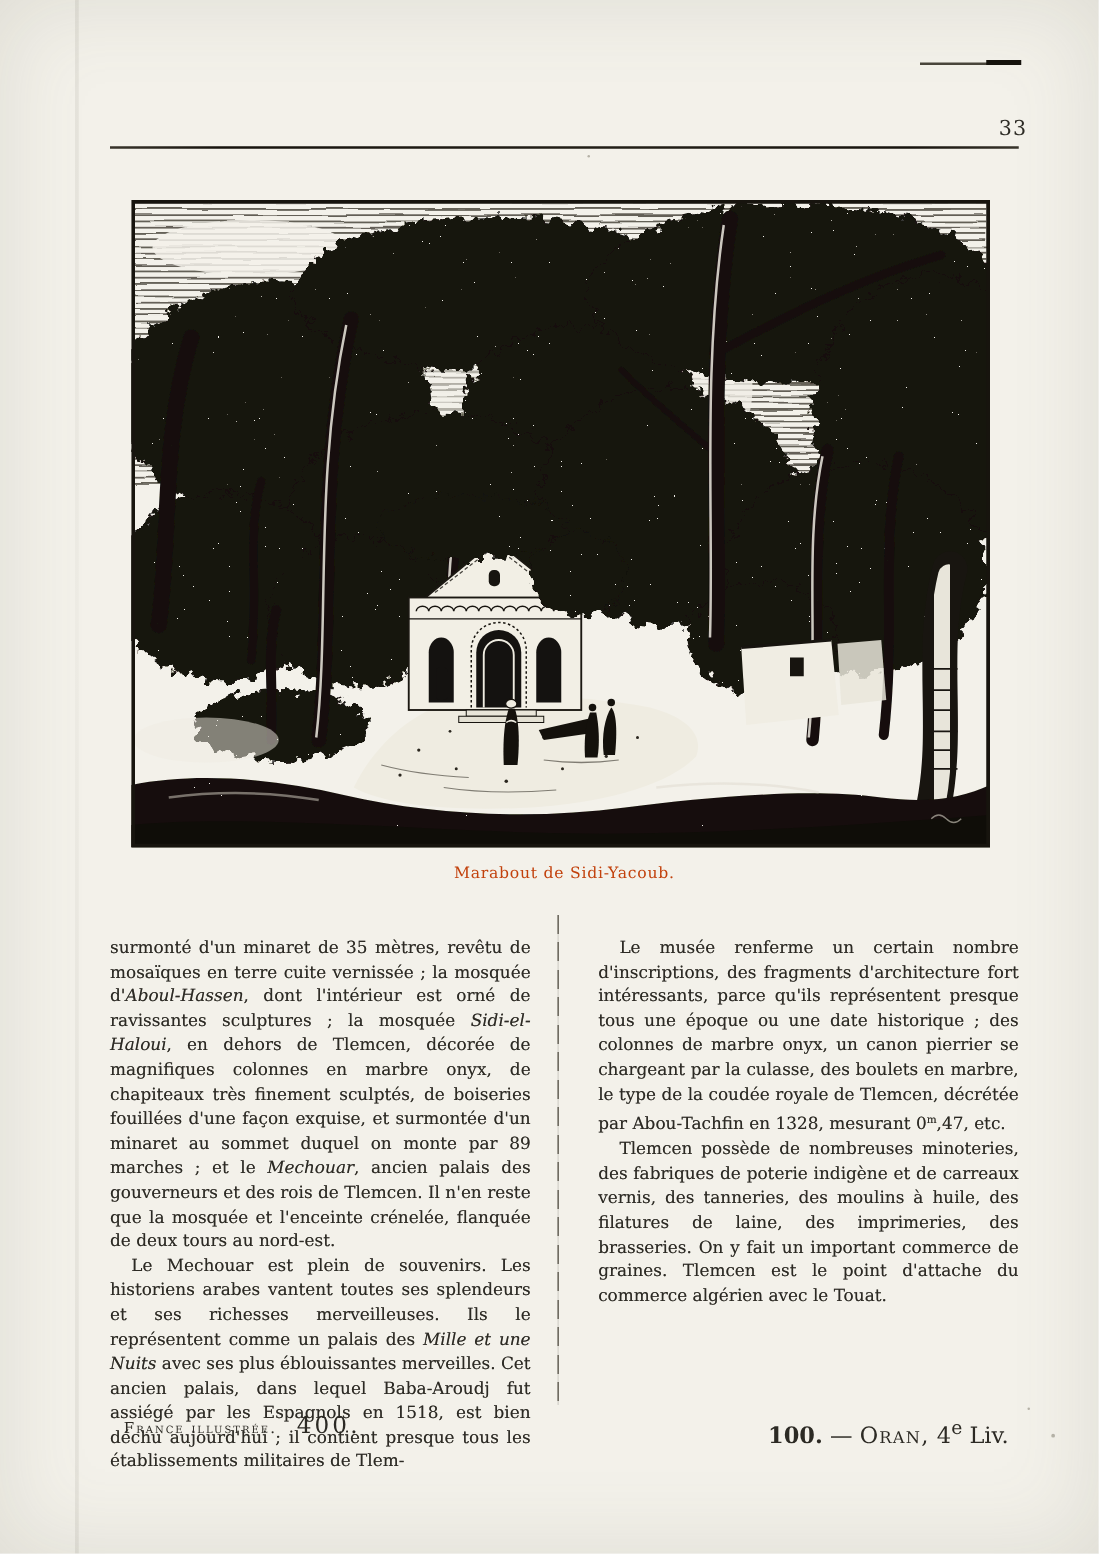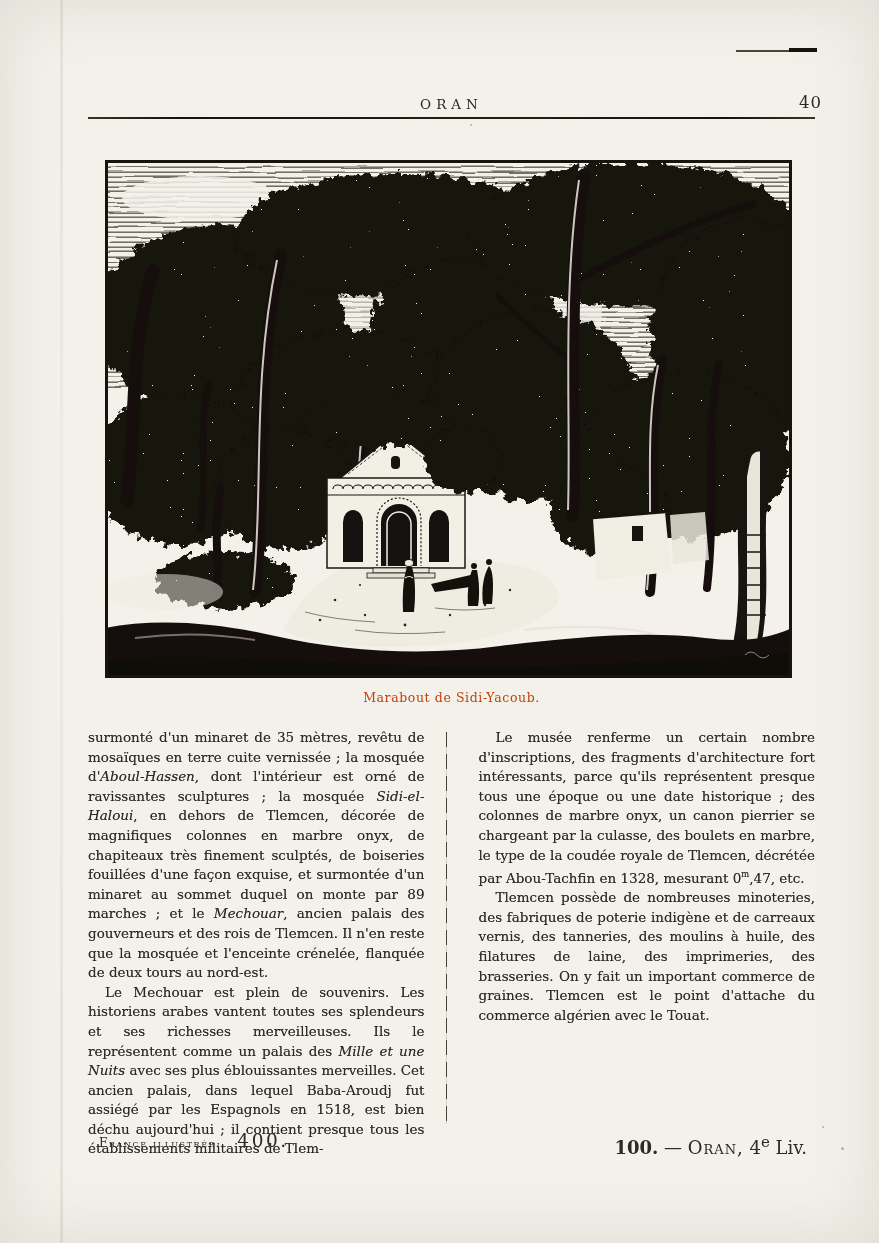--- a/index.html
+++ b/index.html
@@ -24,21 +24,21 @@
   .page-number{position:absolute;top:93px;left:799px;font-size:16.5px;letter-spacing:1px;}
   .header-rule{position:absolute;top:117px;left:88px;width:727px;height:2.3px;
     background:linear-gradient(90deg,#38342b,#16130d 12%,#221f17 55%,#16130d 88%,#38342b);}
   .top-mark-thin{position:absolute;top:50px;left:736px;width:56px;height:1.6px;background:#49453b;}
   .top-mark-thick{position:absolute;top:48px;left:789px;width:28px;height:4.2px;background:#16130d;}
   
   figure.engraving{position:absolute;top:160px;left:105px;width:687px;height:518px;margin:0;}
   .caption{position:absolute;top:690px;left:88px;width:727px;text-align:center;
     font-size:12.5px;letter-spacing:.6px;color:#c2410c;}
   
-  .columns{position:absolute;top:728px;left:88px;width:727px;display:flex;gap:31px;}
+  .columns{position:absolute;top:749px;left:88px;width:727px;display:flex;gap:31px;}
   .col{width:352px;font-size:13.5px;line-height:19.6px;text-align:justify;
     text-shadow:0 0 .4px rgba(44,42,36,.55);hyphens:auto;-webkit-hyphens:auto;}
   .col.left{margin-right:23px;}
   .para{margin:0;}
   .para.indent{text-indent:17px;}
   .col em{font-style:italic;}
   .col sup{font-size:.62em;}
   .col-divider{position:absolute;top:732px;left:446px;width:1.2px;height:392px;
     background:repeating-linear-gradient(180deg,#454136 0 15px,rgba(69,65,54,.18) 15px 22px);}
   
@@ -51,22 +51,21 @@
   .sc{font-variant:small-caps;letter-spacing:1px;}
   .speck{position:absolute;border-radius:50%;background:#6b6557;opacity:.45;}
 </style>
 </head>
 <body>
 
 <div class="page">
 
   <div class="crease"></div>
 
-  <div class="header-title">ORAN</div>
-  <div class="page-number">40</div>
+  <div class="page-number">33</div>
   <div class="top-mark-thin"></div>
   <div class="top-mark-thick"></div>
   <div class="header-rule"></div>
 
   <figure class="engraving">
     <svg viewBox="0 0 687 518" width="687" height="518" aria-hidden="true">
       <defs>
         <pattern id="sky" width="5" height="5" patternUnits="userSpaceOnUse">
           <rect width="5" height="5" fill="#f3f1ea"></rect>
           <rect y="1.6" width="5" height="1.1" fill="#3a362c"></rect>

